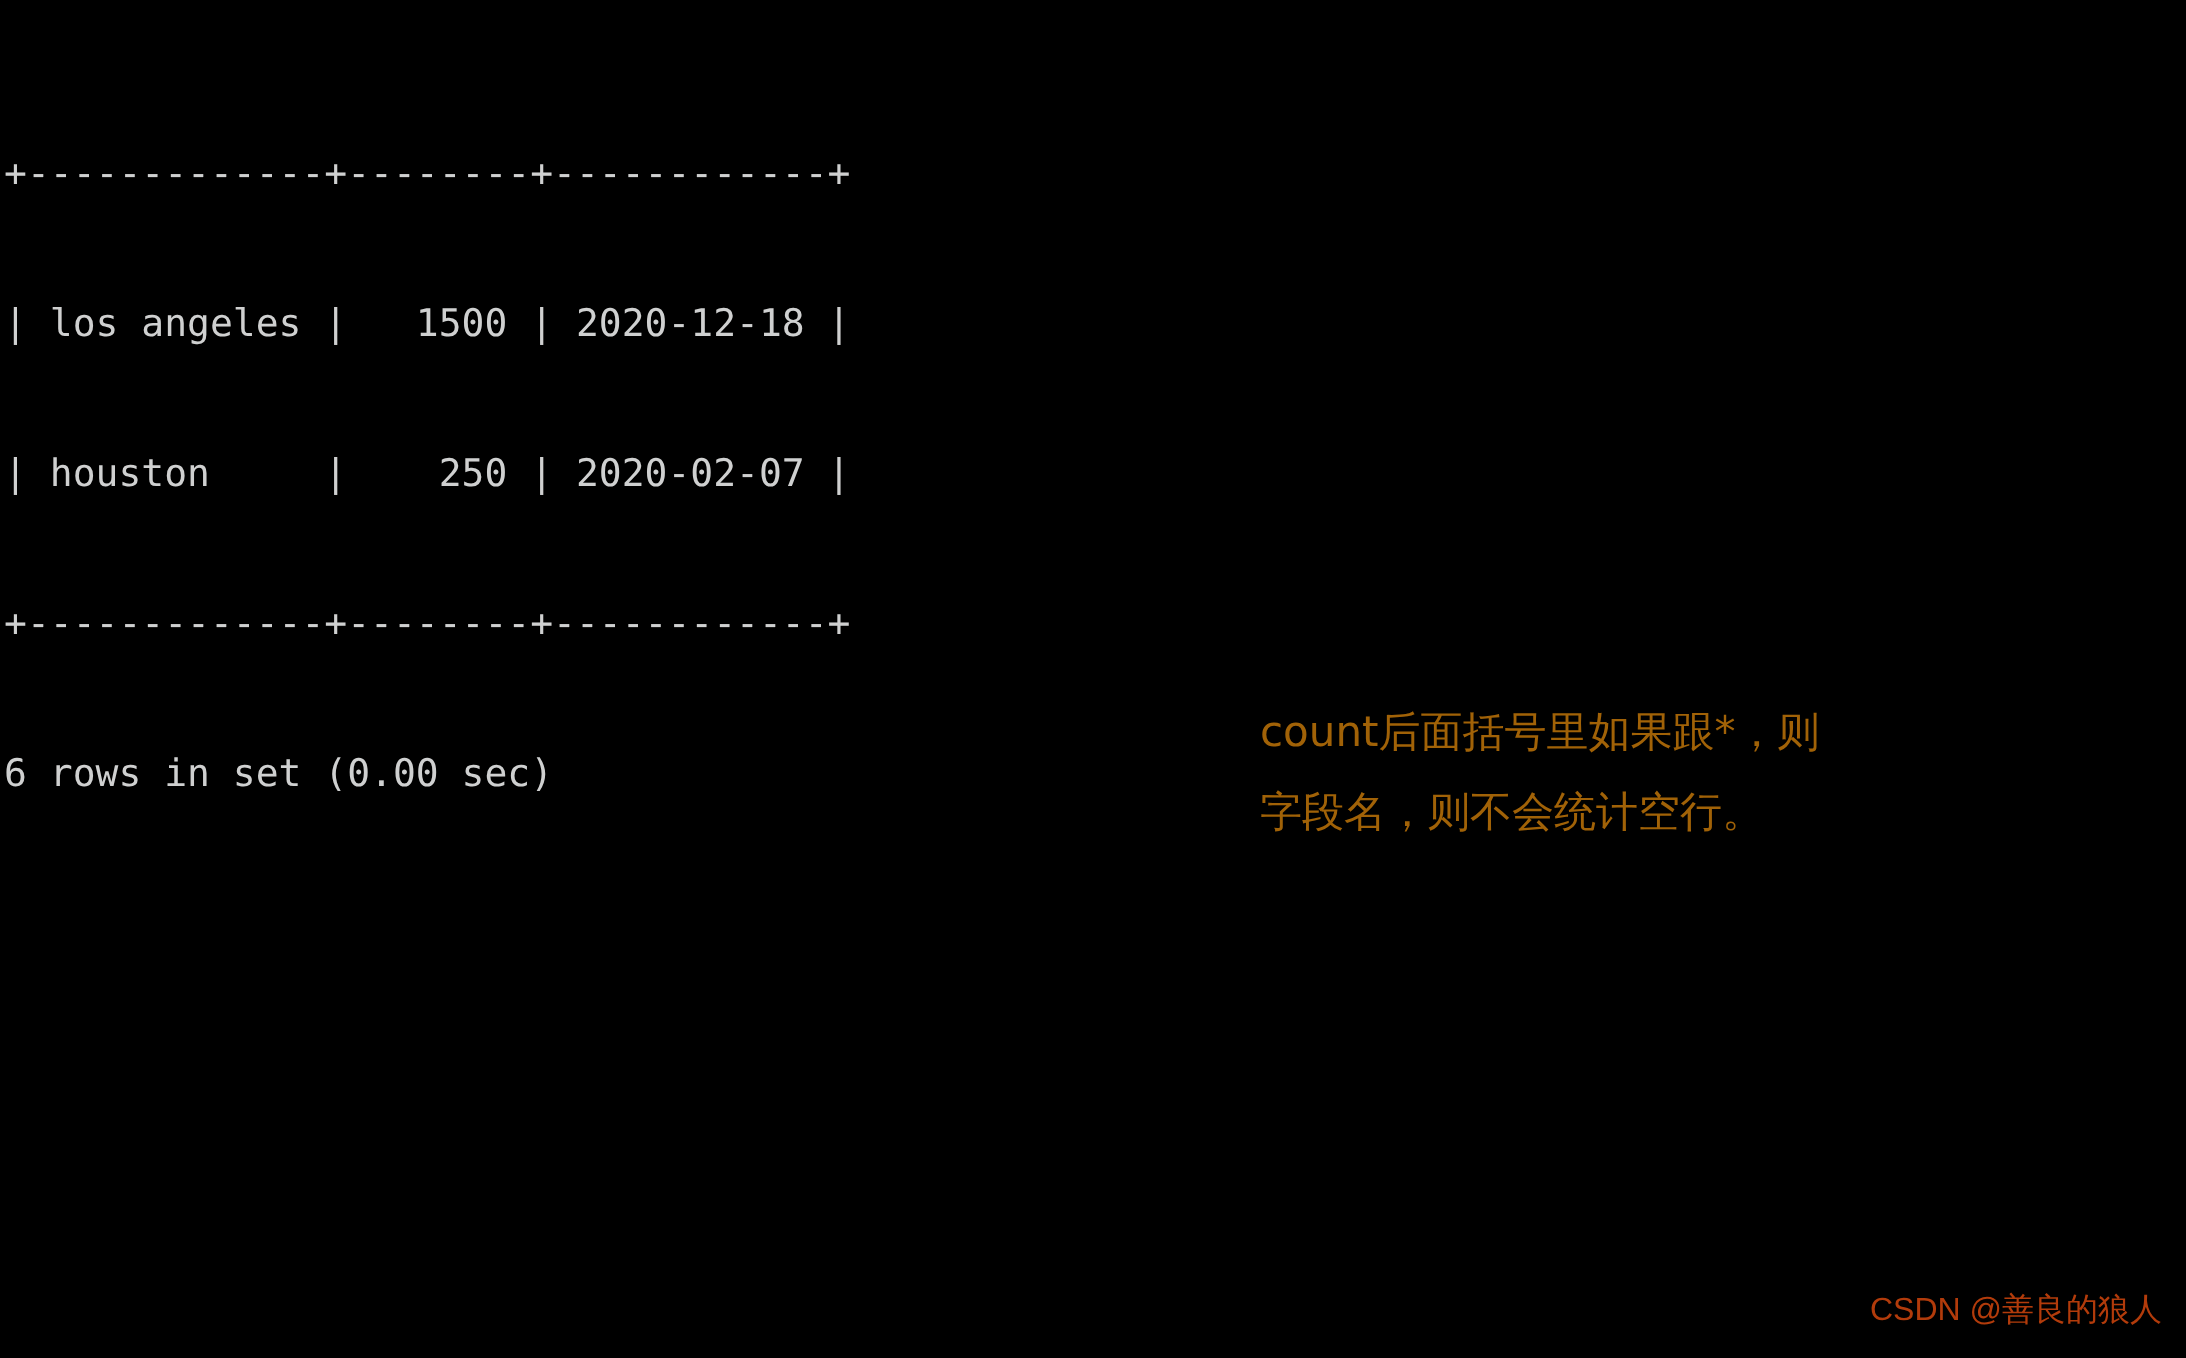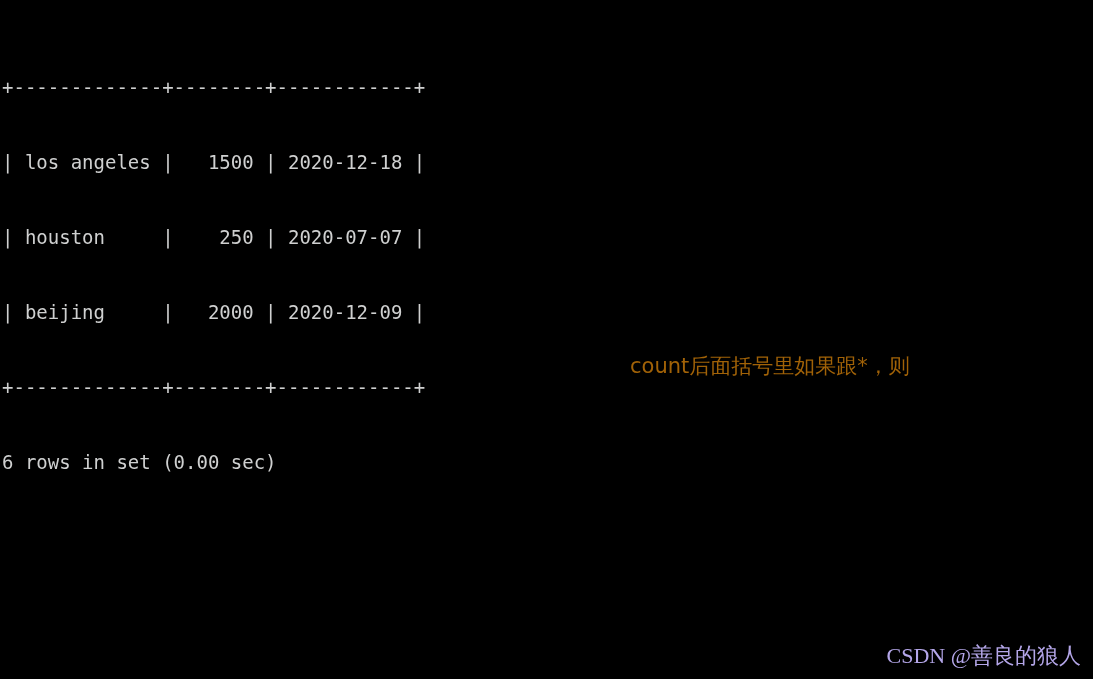--- a/index.html
+++ b/index.html
@@ -59,37 +59,36 @@
     display: block;
     height: 40px;
     line-height: 40px;
   }
 
   
   #watermark {
     position: absolute;
     right: 12px;
     top: 645px;
-    color: #c4b5fd;
-    font-family: Liberation Serif, serif;
-    font-size: 22px;
+    color: #c2410c;
+    font-family: Liberation Sans, sans-serif;
+    font-size: 16px;
     line-height: 22px;
     white-space: nowrap;
     opacity: 0.92;
   }
 </style>
 </head>
 <body>
 
 <div id="terminal">
 
   <div class="term-line">+-------------+--------+------------+</div>
   <div class="term-line">| los angeles |   1500 | 2020-12-18 |</div>
-  <div class="term-line">| houston     |    250 | 2020-07-07 |</div>
-  <div class="term-line">| beijing     |   2000 | 2020-12-09 |</div>
+  <div class="term-line">| houston     |    250 | 2020-02-07 |</div>
   <div class="term-line">+-------------+--------+------------+</div>
   <div class="term-line">6 rows in set (0.00 sec)</div>
   
 
   
   
   
   
   
   
@@ -104,15 +103,16 @@
   
   
   
 
   
 
 </div>
 
 <div id="annotation">
   <span class="ann-line">count后面括号里如果跟*，则</span>
+  <span class="ann-line">字段名，则不会统计空行。</span>
 </div>
 
 <div id="watermark">CSDN @善良的狼人</div>
 
 </body></html>

